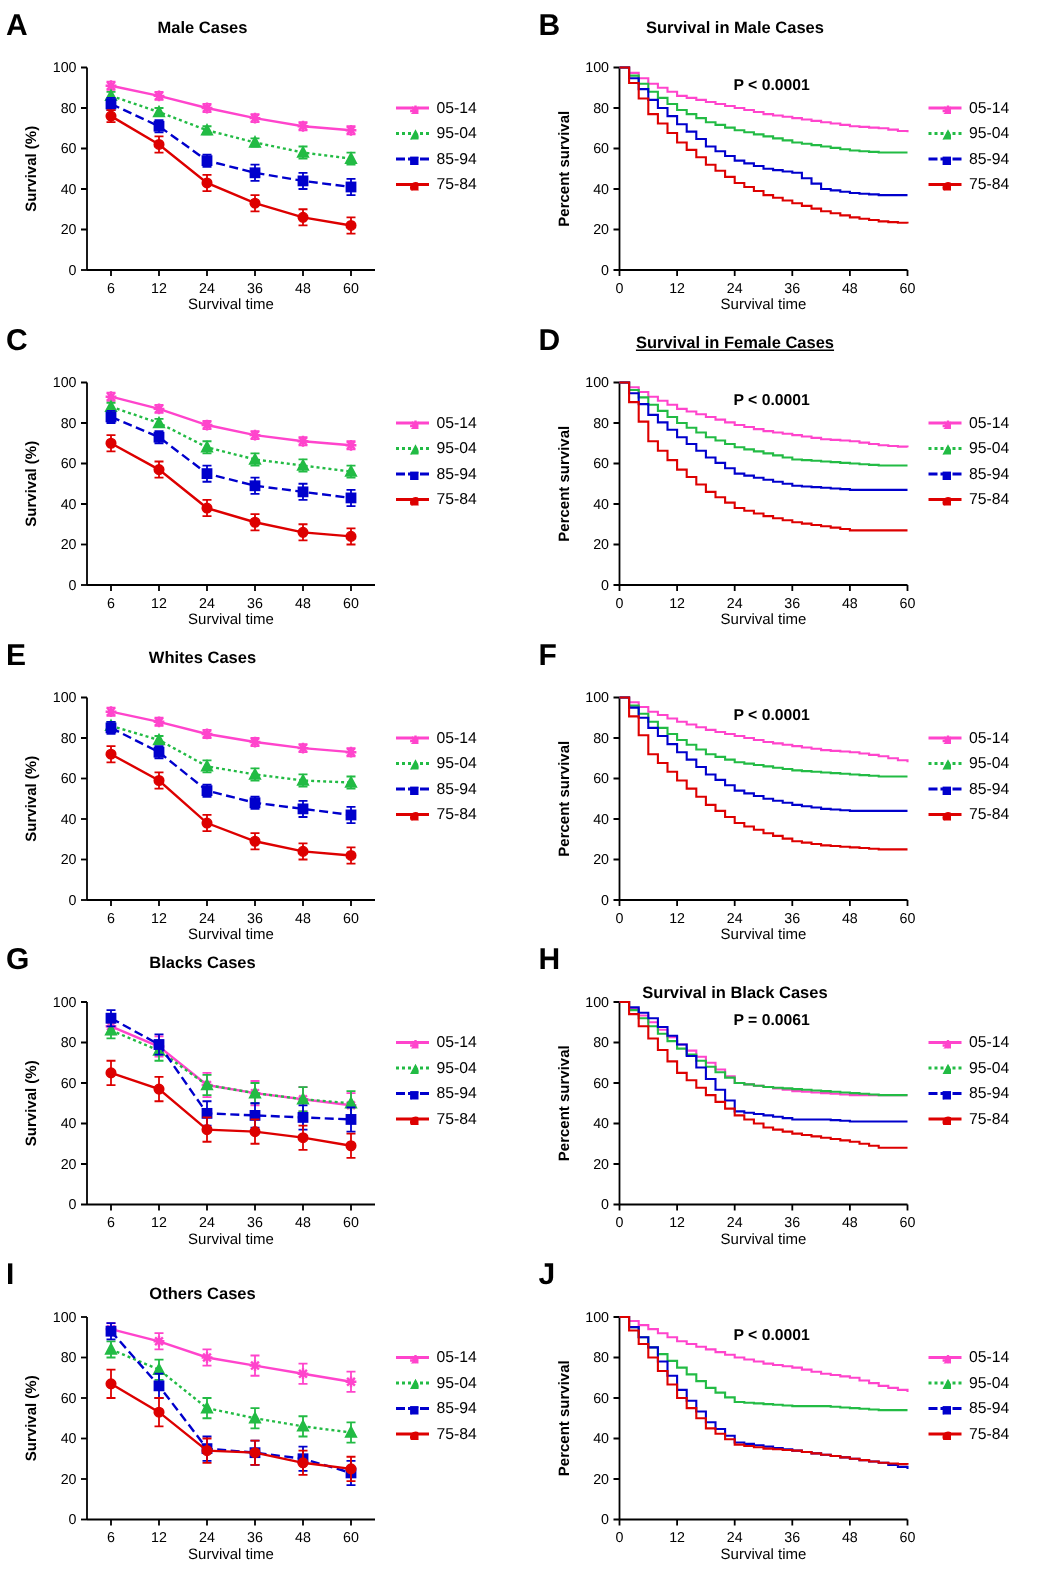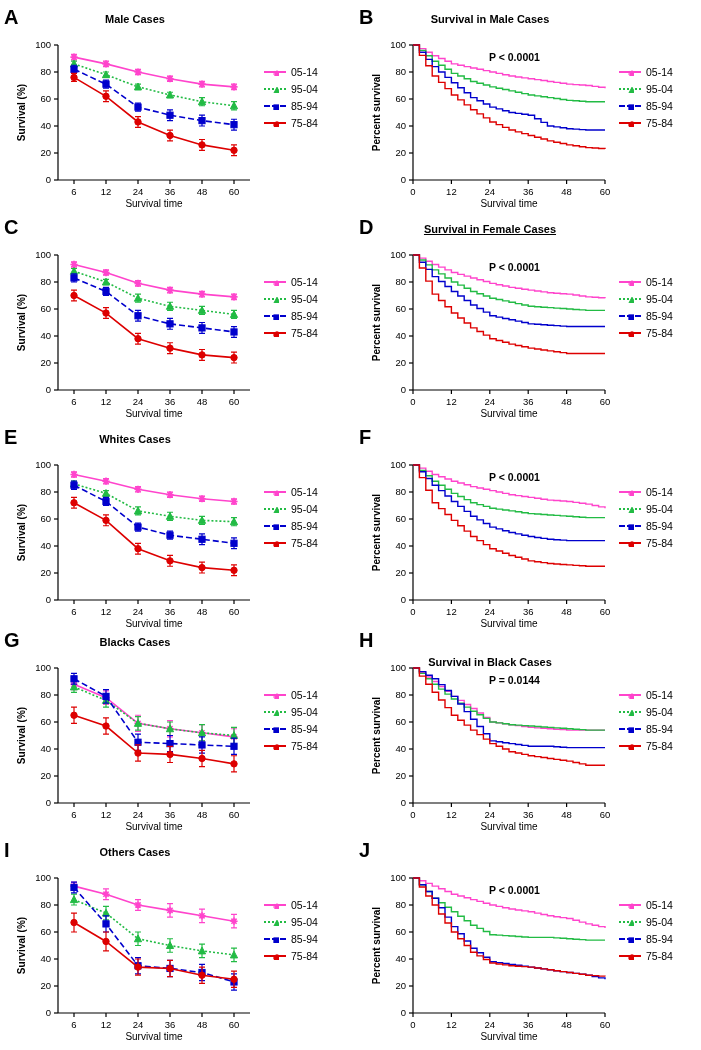--- a/index.html
+++ b/index.html
@@ -749,21 +749,21 @@
         <text x="211.60000000000002" y="190" text-anchor="middle" font-size="9.5" font-family="Liberation Sans, sans-serif" fill="#000">48</text>
         <line x1="250" y1="175" x2="250" y2="179" stroke="#000" stroke-width="1.2"></line>
         <text x="250" y="190" text-anchor="middle" font-size="9.5" font-family="Liberation Sans, sans-serif" fill="#000">60</text>
         <path d="M 58 40 L 64.4 40 L 64.4 44.5 L 70.8 44.5 L 70.8 49.000000000000014 L 77.2 49.000000000000014 L 77.2 53.5 L 83.6 53.5 L 83.6 58.45 L 90 58.45 L 90 63.400000000000006 L 96.4 63.400000000000006 L 96.4 68.35 L 102.8 68.35 L 102.8 72.4 L 109.2 72.4 L 109.2 76.45 L 115.6 76.45 L 115.6 80.5 L 122 80.5 L 122 84.99999999999999 L 128.39999999999998 84.99999999999999 L 128.39999999999998 89.5 L 134.8 89.5 L 134.8 94 L 141.2 94 L 141.2 94.89999999999999 L 147.6 94.89999999999999 L 147.6 95.8 L 154 95.8 L 154 96.7 L 160.4 96.7 L 160.4 97.6 L 166.8 97.6 L 166.8 98.5 L 173.2 98.5 L 173.2 99.39999999999999 L 179.6 99.39999999999999 L 179.6 99.85000000000001 L 186 99.85000000000001 L 186 100.3 L 192.39999999999998 100.3 L 192.39999999999998 100.75 L 198.79999999999998 100.75 L 198.79999999999998 101.2 L 205.20000000000002 101.2 L 205.20000000000002 101.65 L 211.60000000000002 101.65 L 211.60000000000002 102.1 L 218 102.1 L 218 102.1 L 224.4 102.1 L 224.4 102.1 L 230.8 102.1 L 230.8 102.1 L 237.2 102.1 L 237.2 102.1 L 243.6 102.1 L 243.6 102.1 L 250 102.1 L 250 102.1" stroke="#ff44cc" stroke-width="1.4" fill="none"></path>
         <path d="M 58 40 L 64.4 40 L 64.4 45.400000000000006 L 70.8 45.400000000000006 L 70.8 50.8 L 77.2 50.8 L 77.2 56.2 L 83.6 56.2 L 83.6 61.150000000000006 L 90 61.150000000000006 L 90 66.1 L 96.4 66.1 L 96.4 71.05 L 102.8 71.05 L 102.8 75.1 L 109.2 75.1 L 109.2 79.15 L 115.6 79.15 L 115.6 83.19999999999999 L 122 83.19999999999999 L 122 86.8 L 128.39999999999998 86.8 L 128.39999999999998 90.4 L 134.8 90.4 L 134.8 94 L 141.2 94 L 141.2 94.89999999999999 L 147.6 94.89999999999999 L 147.6 95.8 L 154 95.8 L 154 96.7 L 160.4 96.7 L 160.4 97.15 L 166.8 97.15 L 166.8 97.6 L 173.2 97.6 L 173.2 98.05000000000001 L 179.6 98.05000000000001 L 179.6 98.5 L 186 98.5 L 186 98.95 L 192.39999999999998 98.95 L 192.39999999999998 99.39999999999999 L 198.79999999999998 99.39999999999999 L 198.79999999999998 99.85000000000001 L 205.20000000000002 99.85000000000001 L 205.20000000000002 100.3 L 211.60000000000002 100.3 L 211.60000000000002 100.75 L 218 100.75 L 218 101.2 L 224.4 101.2 L 224.4 101.65 L 230.8 101.65 L 230.8 102.1 L 237.2 102.1 L 237.2 102.1 L 243.6 102.1 L 243.6 102.1 L 250 102.1 L 250 102.1" stroke="#22bb44" stroke-width="1.4" fill="none"></path>
         <path d="M 58 40 L 64.4 40 L 64.4 43.599999999999994 L 70.8 43.599999999999994 L 70.8 47.19999999999999 L 77.2 47.19999999999999 L 77.2 50.8 L 83.6 50.8 L 83.6 56.64999999999999 L 90 56.64999999999999 L 90 62.500000000000014 L 96.4 62.500000000000014 L 96.4 68.35 L 102.8 68.35 L 102.8 76 L 109.2 76 L 109.2 83.64999999999999 L 115.6 83.64999999999999 L 115.6 91.3 L 122 91.3 L 122 98.5 L 128.39999999999998 98.5 L 128.39999999999998 105.7 L 134.8 105.7 L 134.8 112.9 L 141.2 112.9 L 141.2 113.8 L 147.6 113.8 L 147.6 114.7 L 154 114.7 L 154 115.6 L 160.4 115.6 L 160.4 116.5 L 166.8 116.5 L 166.8 117.4 L 173.2 117.4 L 173.2 118.30000000000001 L 179.6 118.30000000000001 L 179.6 118.30000000000001 L 186 118.30000000000001 L 186 118.30000000000001 L 192.39999999999998 118.30000000000001 L 192.39999999999998 118.30000000000001 L 198.79999999999998 118.30000000000001 L 198.79999999999998 118.75 L 205.20000000000002 118.75 L 205.20000000000002 119.2 L 211.60000000000002 119.2 L 211.60000000000002 119.65 L 218 119.65 L 218 119.65 L 224.4 119.65 L 224.4 119.65 L 230.8 119.65 L 230.8 119.65 L 237.2 119.65 L 237.2 119.65 L 243.6 119.65 L 243.6 119.65 L 250 119.65 L 250 119.65" stroke="#0000cc" stroke-width="1.4" fill="none"></path>
         <path d="M 58 40 L 64.4 40 L 64.4 48.10000000000001 L 70.8 48.10000000000001 L 70.8 56.2 L 77.2 56.2 L 77.2 64.30000000000001 L 83.6 64.30000000000001 L 83.6 71.95 L 90 71.95 L 90 79.6 L 96.4 79.6 L 96.4 87.25 L 102.8 87.25 L 102.8 92.19999999999999 L 109.2 92.19999999999999 L 109.2 97.15 L 115.6 97.15 L 115.6 102.1 L 122 102.1 L 122 106.60000000000001 L 128.39999999999998 106.60000000000001 L 128.39999999999998 111.1 L 134.8 111.1 L 134.8 115.6 L 141.2 115.6 L 141.2 118.30000000000001 L 147.6 118.30000000000001 L 147.6 121 L 154 121 L 154 123.7 L 160.4 123.7 L 160.4 125.05 L 166.8 125.05 L 166.8 126.4 L 173.2 126.4 L 173.2 127.75 L 179.6 127.75 L 179.6 128.64999999999998 L 186 128.64999999999998 L 186 129.55 L 192.39999999999998 129.55 L 192.39999999999998 130.45 L 198.79999999999998 130.45 L 198.79999999999998 131.35 L 205.20000000000002 131.35 L 205.20000000000002 132.25 L 211.60000000000002 132.25 L 211.60000000000002 133.15 L 218 133.15 L 218 134.5 L 224.4 134.5 L 224.4 135.85 L 230.8 135.85 L 230.8 137.2 L 237.2 137.2 L 237.2 137.2 L 243.6 137.2 L 243.6 137.2 L 250 137.2 L 250 137.2" stroke="#dd0000" stroke-width="1.4" fill="none"></path>
       </svg>
       <div class="axis-title-x" style="left: 58px; top: 193px; width: 192px;">Survival time</div>
       <div class="axis-title-y" style="left: 16px; top: 175px; width: 135px; text-align: center;">Percent survival</div>
-      <div class="pval" style="left: 134px; top: 46px;">P = 0.0144</div>
+      <div class="pval" style="left: 134px; top: 46px;">P = 0.0061</div>
       <div class="legend" style="left: 264px; top: 58px;">
         <div class="row">
           <span class="swatch" style="border-top-color: rgb(255, 68, 204); border-top-style: solid;">
             <svg width="14" height="10" class="mk">
               <path d="M 1.4 5 L 8.6 5 M 5 1.4 L 5 8.6 M 2.4 2.4 L 7.6 7.6 M 2.4 7.6 L 7.6 2.4" stroke="#ff44cc" stroke-width="1.6" fill="none"></path>
             </svg>
           </span>
           <span class="lbl">05-14</span>
         </div>
         <div class="row">
@@ -787,21 +787,21 @@
             <svg width="14" height="10" class="mk">
               <circle cx="5" cy="5" r="3.2" fill="#dd0000" stroke="#dd0000"></circle>
             </svg>
           </span>
           <span class="lbl">75-84</span>
         </div>
       </div>
     </div>
     <div class="panel" style="left: 0px; top: 838px; width: 350px; height: 205px;">
       <div class="plabel" style="left: 4px; top: 2px;">I</div>
-      <div class="ptitle" style="left: 0px; top: 8px; width: 270px;">Others Cases</div>
+      <div class="ptitle" style="left: 0px; top: 19px; width: 270px;">Others Cases</div>
       <svg width="350" height="205" style="position: absolute; left: 0px; top: 0px;">
         <line x1="58" y1="40" x2="58" y2="175" stroke="#000" stroke-width="1.2"></line>
         <line x1="58" y1="175" x2="250" y2="175" stroke="#000" stroke-width="1.2"></line>
         <line x1="54" y1="175" x2="58" y2="175" stroke="#000" stroke-width="1.2"></line>
         <text x="51" y="178.3" text-anchor="end" font-size="9.5" font-family="Liberation Sans, sans-serif" fill="#000">0</text>
         <line x1="54" y1="148" x2="58" y2="148" stroke="#000" stroke-width="1.2"></line>
         <text x="51" y="151.3" text-anchor="end" font-size="9.5" font-family="Liberation Sans, sans-serif" fill="#000">20</text>
         <line x1="54" y1="121" x2="58" y2="121" stroke="#000" stroke-width="1.2"></line>
         <text x="51" y="124.3" text-anchor="end" font-size="9.5" font-family="Liberation Sans, sans-serif" fill="#000">40</text>
         <line x1="54" y1="94" x2="58" y2="94" stroke="#000" stroke-width="1.2"></line>

